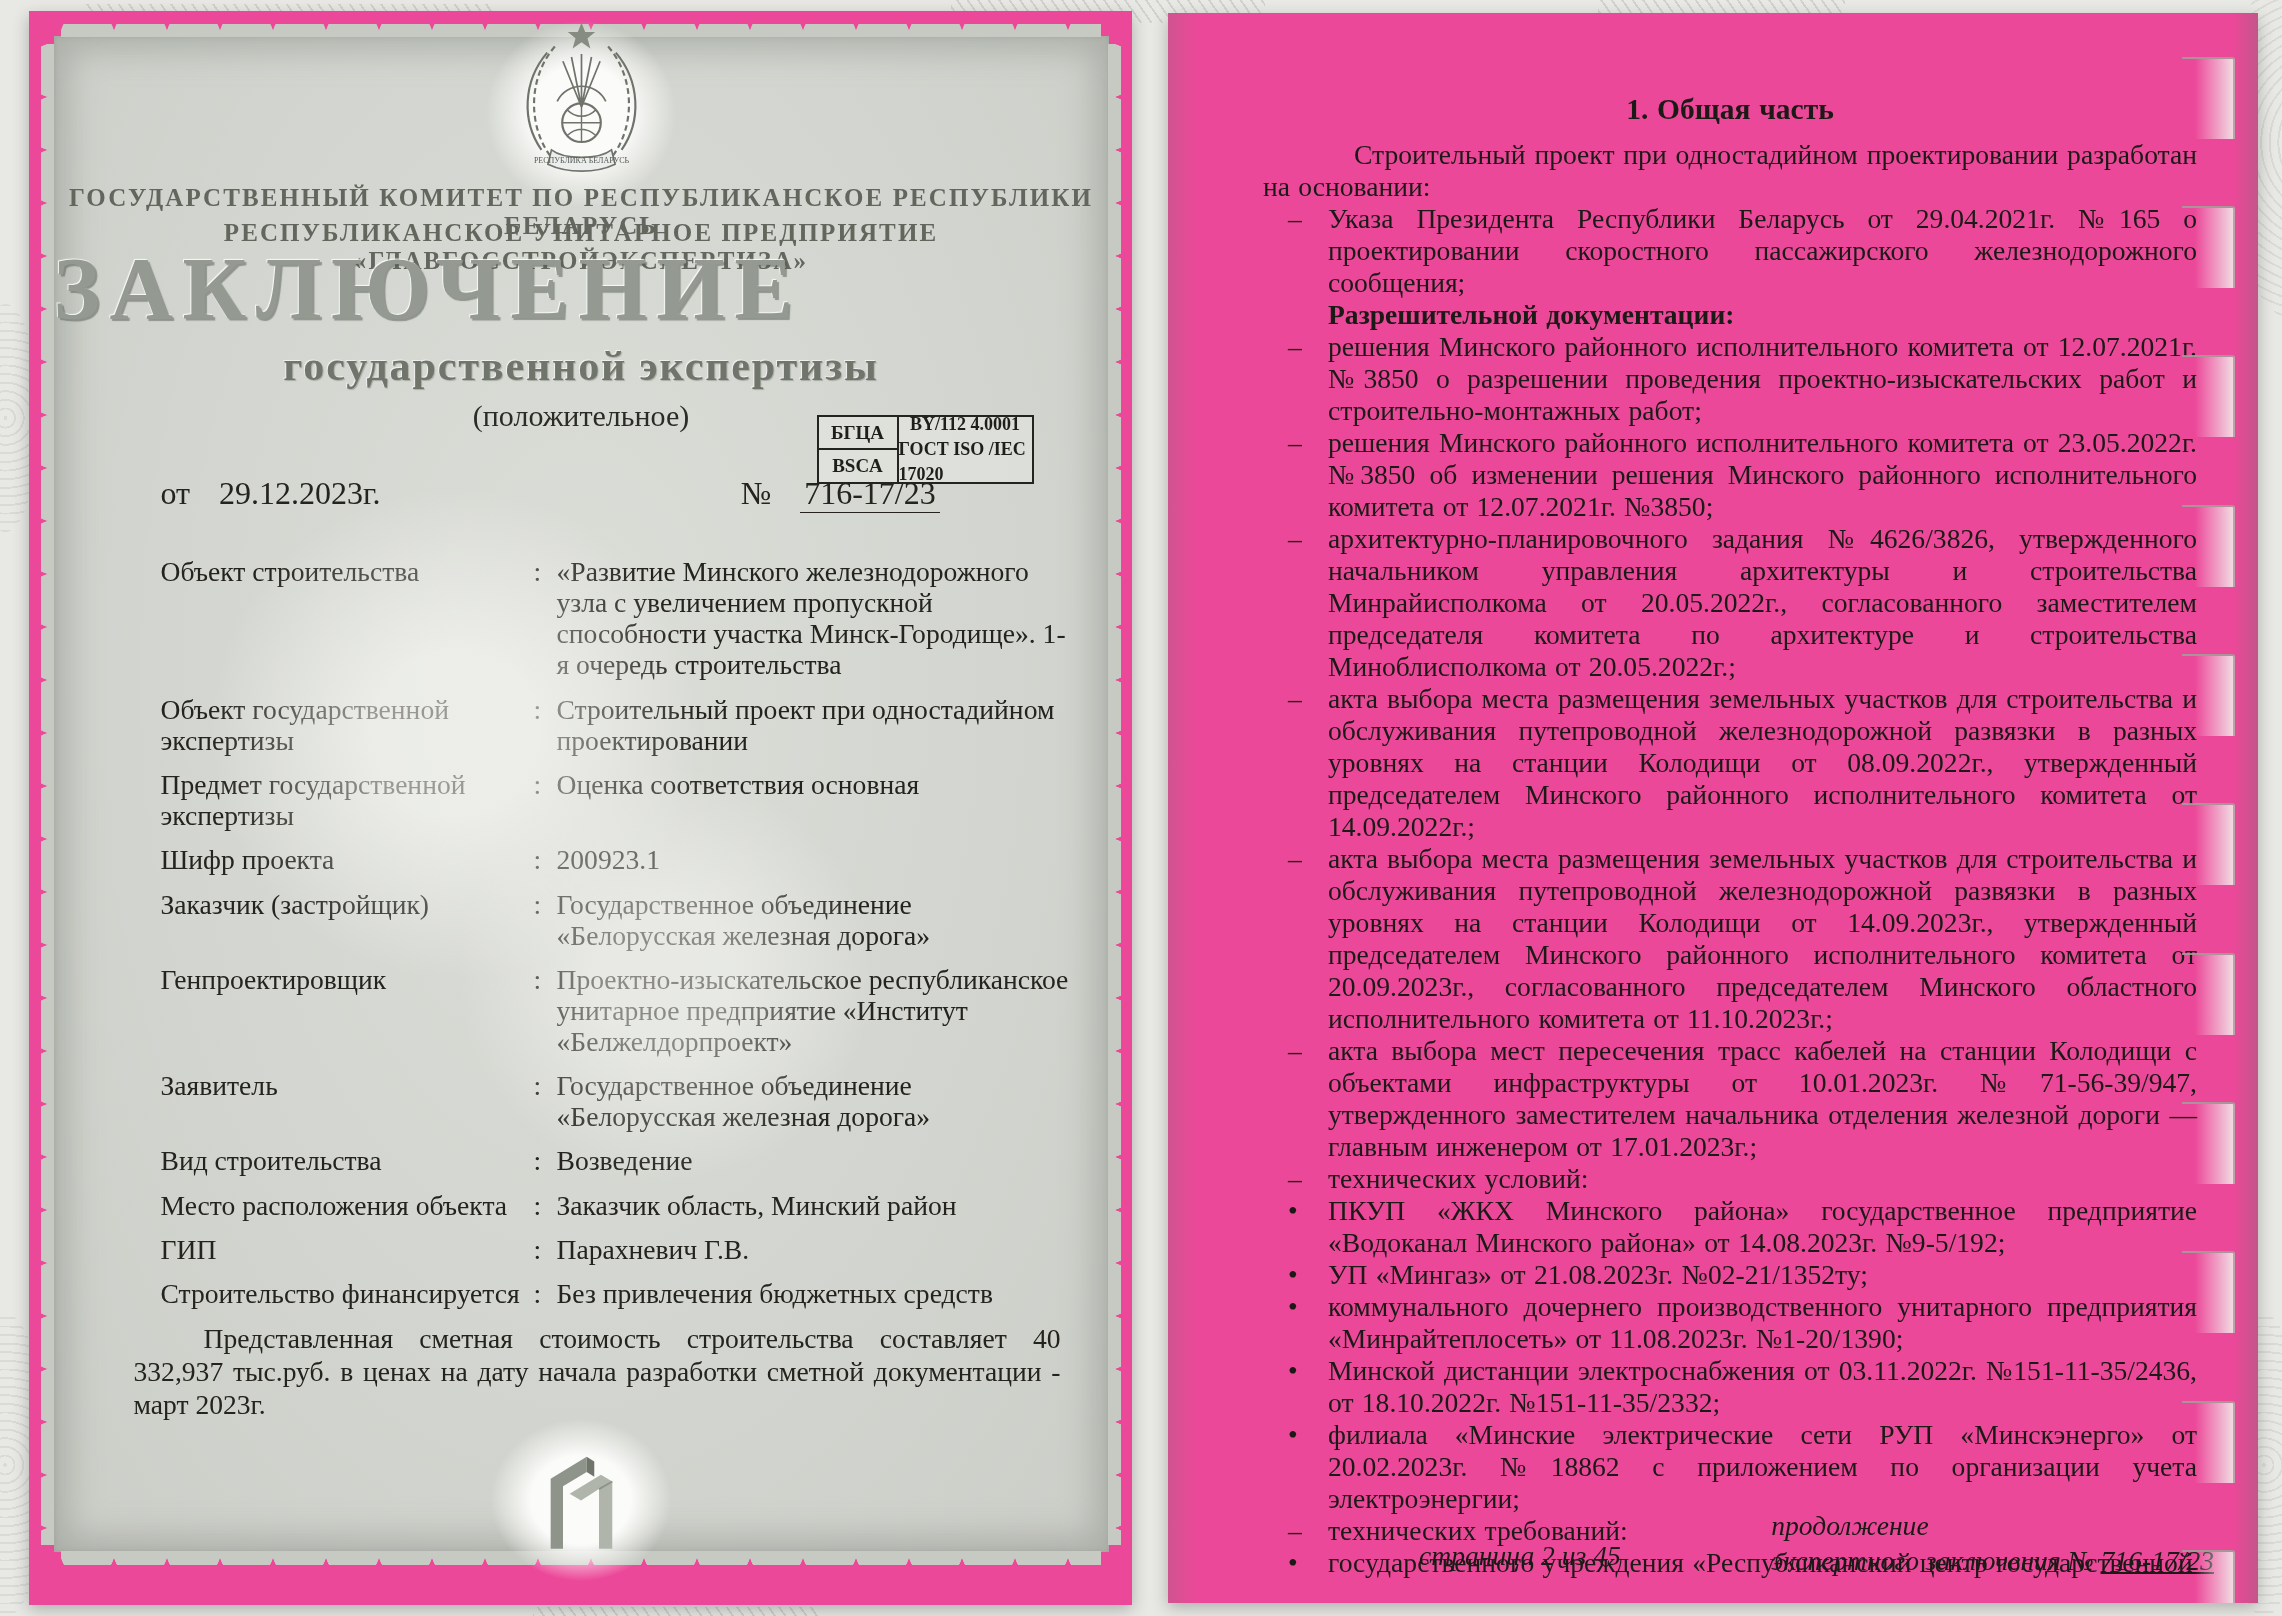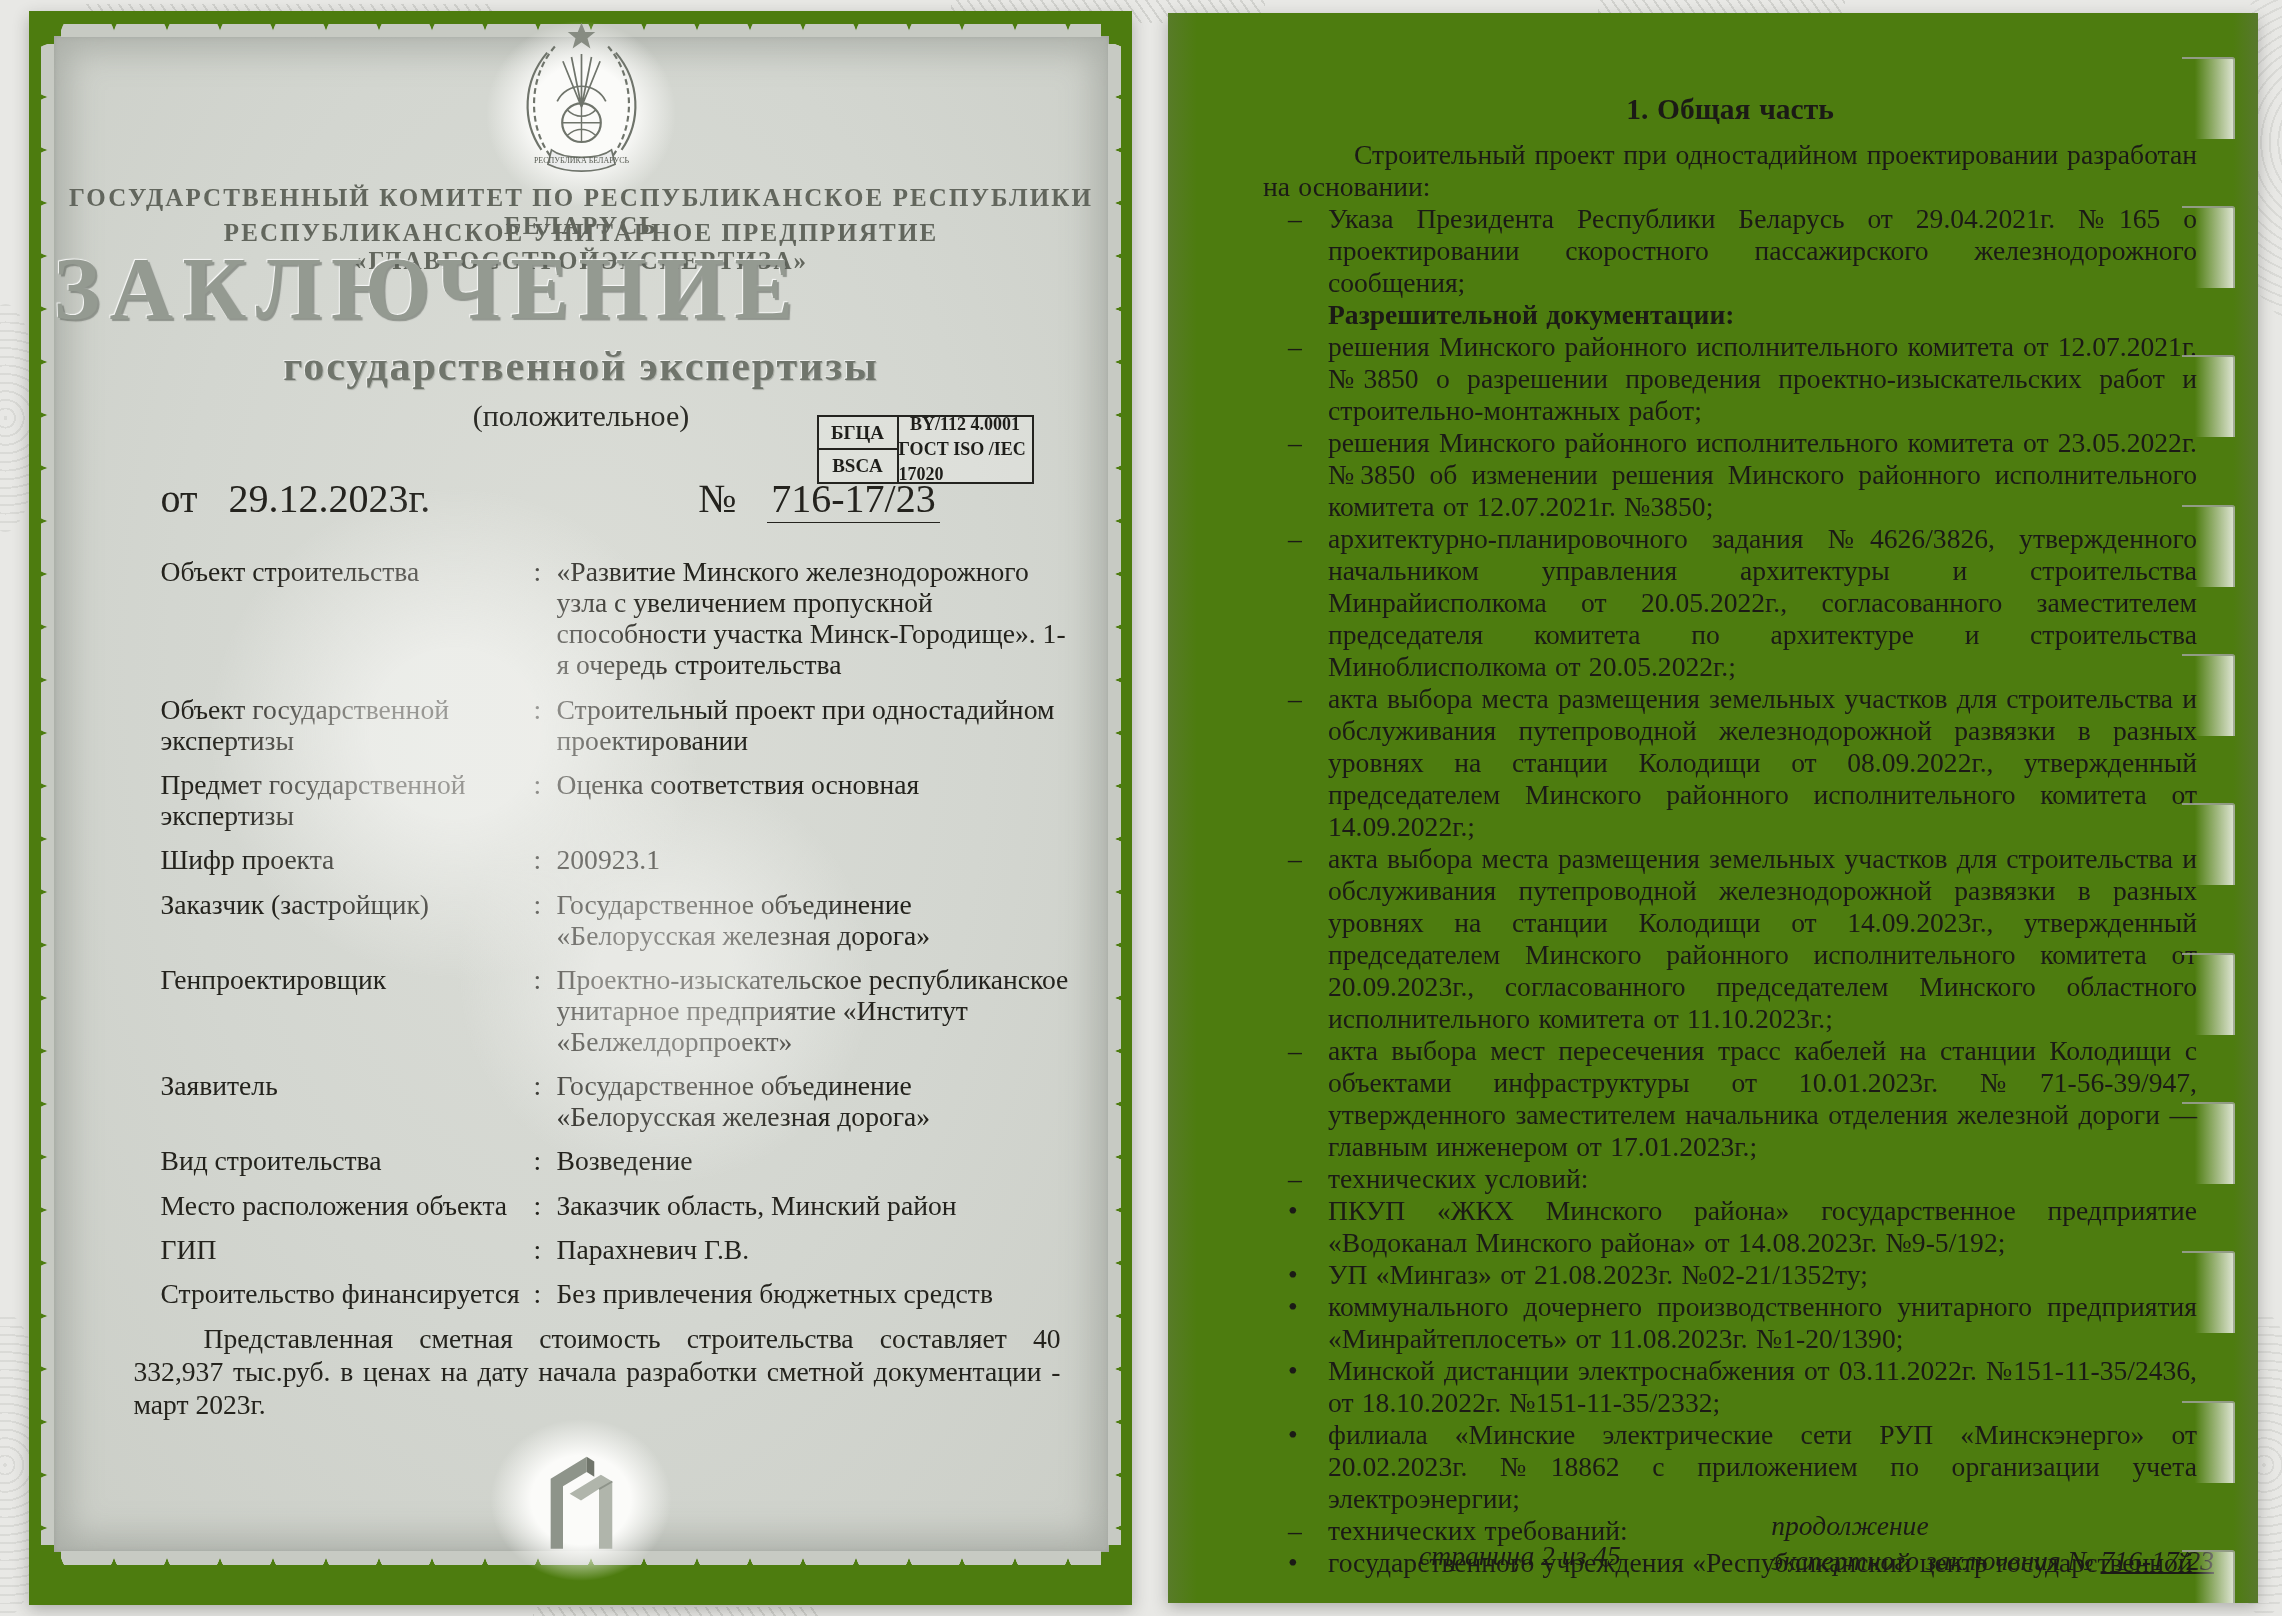--- a/index.html
+++ b/index.html
@@ -2,21 +2,21 @@
 <html style="font-size:15px"><head>
 <meta charset="utf-8">
 <style>
   html,body{margin:0;padding:0;background:#bdbdba;}
   .canvas{position:relative;width:2283px;height:1617px;background:#e8e8e5;overflow:hidden;
           font-family:"Liberation Serif","DejaVu Serif",serif;color:#201f1b;}
   
   .hatch{position:absolute;background:repeating-linear-gradient(55deg,rgba(140,142,136,.55) 0 1.9px,transparent 1.9px 8.6px);opacity:.45;}
   .motif{position:absolute;background:repeating-radial-gradient(circle,rgba(150,152,146,.55) 0 1.9px,transparent 1.9px 8.6px);opacity:.32;border-radius:50%;}
   
-  .page{position:absolute;background:#4d7c0f;box-shadow:0 4.8px 15px rgba(40,40,38,.30);overflow:hidden;}
+  .page{position:absolute;background:#ec4899;box-shadow:0 4.8px 15px rgba(40,40,38,.30);overflow:hidden;}
   .page-left{left:28.5px;top:11.4px;width:1103px;height:1594px;}
   .page-right{left:1168px;top:13.3px;width:1090px;height:1590px;}
   .page-right::before{content:"";position:absolute;left:0;top:0;bottom:0;width:28.5px;
       background:linear-gradient(to right,rgba(120,122,116,.25),rgba(120,122,116,0));}
   .page-right::after{content:"";position:absolute;right:0;top:0;bottom:0;width:25px;
       background:linear-gradient(to left,rgba(110,112,106,.33),rgba(110,112,106,0));}
   
   .cert{position:absolute;left:25px;top:25px;right:23px;bottom:53px;
         background:radial-gradient(ellipse at 50% 42%, #dbddd7 0%, #d3d6d0 55%, #cbcec7 100%);}
   .cert::before{content:"";position:absolute;inset:0;pointer-events:none;
@@ -44,21 +44,21 @@
        font-size:42px;color:#70756c;letter-spacing:1.9px;
        text-shadow:1px 1px 1px rgba(100,105,97,.4), -1px -1px 0 rgba(255,255,255,.6);}
   .verdict{position:absolute;top:363px;left:0;right:0;text-align:center;font-size:30px;color:#2c2c27;}
   .stamp{position:absolute;left:763px;top:379px;width:213px;height:65px;border:2.4px solid #23231f;
        display:grid;grid-template-columns:80px 1fr;grid-template-rows:1fr 1fr;
        font-weight:700;color:#1e1e1a;background:rgba(250,250,248,.25);}
   .stamp .c1{border-right:2.4px solid #23231f;border-bottom:2.4px solid #23231f;display:flex;align-items:center;justify-content:center;font-size:19px;}
   .stamp .c2{border-right:2.4px solid #23231f;display:flex;align-items:center;justify-content:center;font-size:19px;}
   .stamp .c3{grid-column:2;grid-row:1/3;display:flex;flex-direction:column;align-items:center;justify-content:center;font-size:18px;line-height:25px;}
   .daterow{position:absolute;top:439px;left:107px;right:169px;display:flex;justify-content:space-between;
-       font-size:40px;color:#24231e;}
+       font-size:32px;color:#24231e;}
   .daterow .d{margin-left:21px;}
   .docnum{border-bottom:1.9px solid #24231e;padding:0 3.8px 1px 3.8px;}
   .fields{position:absolute;top:520px;left:107px;right:40px;display:grid;
        grid-template-columns:373px 23px 1fr;row-gap:13.3px;
        font-size:27.6px;line-height:31px;color:#24231d;}
   .fields .lab{grid-column:1;}
   .fields .col{grid-column:2;}
   .fields .val{grid-column:3;}
   .summary{position:absolute;top:1286px;left:80px;right:48px;text-align:justify;text-indent:70px;
        font-size:27.6px;line-height:33px;color:#24231d;}

